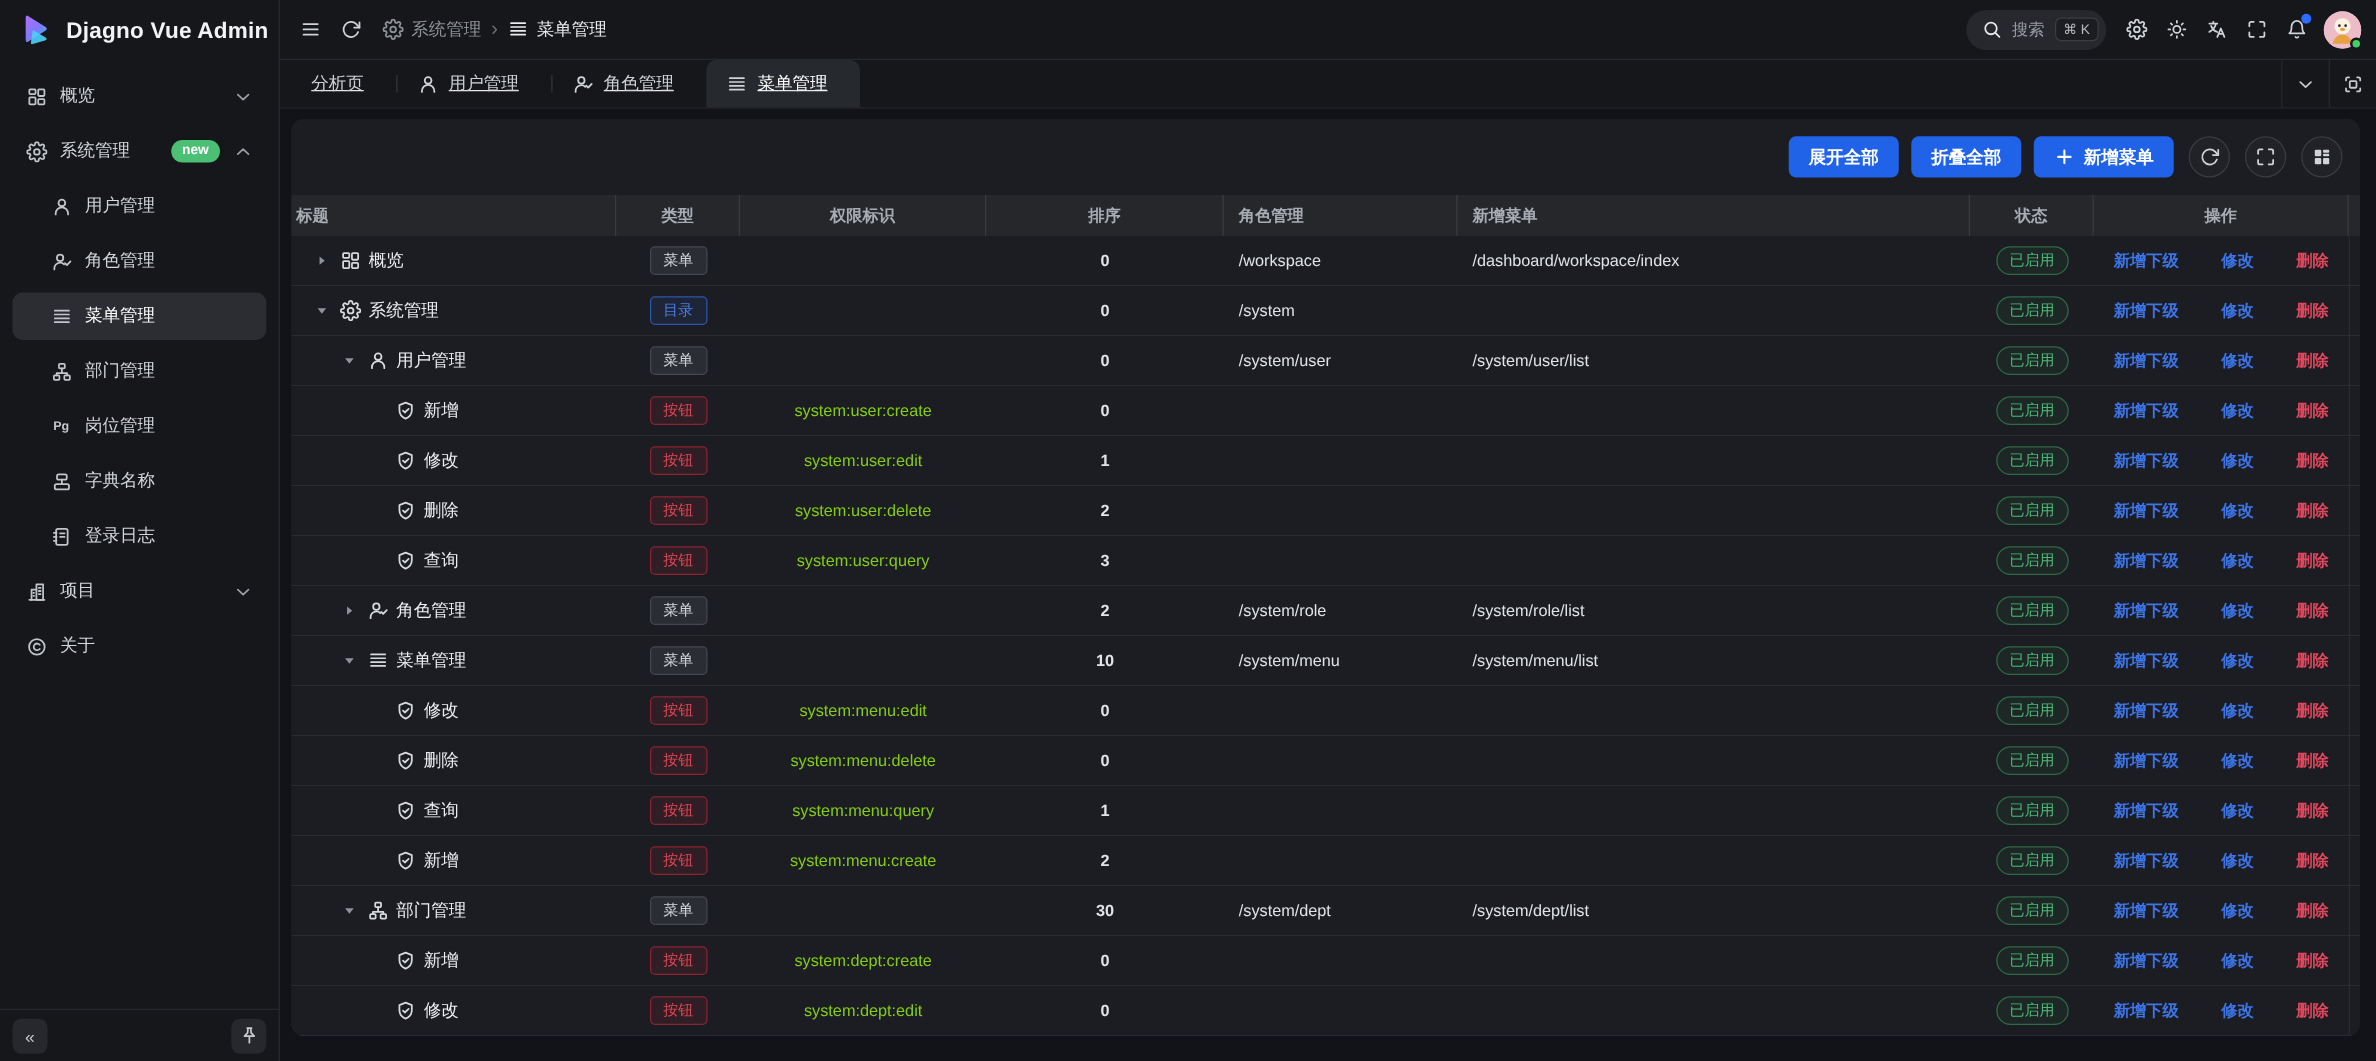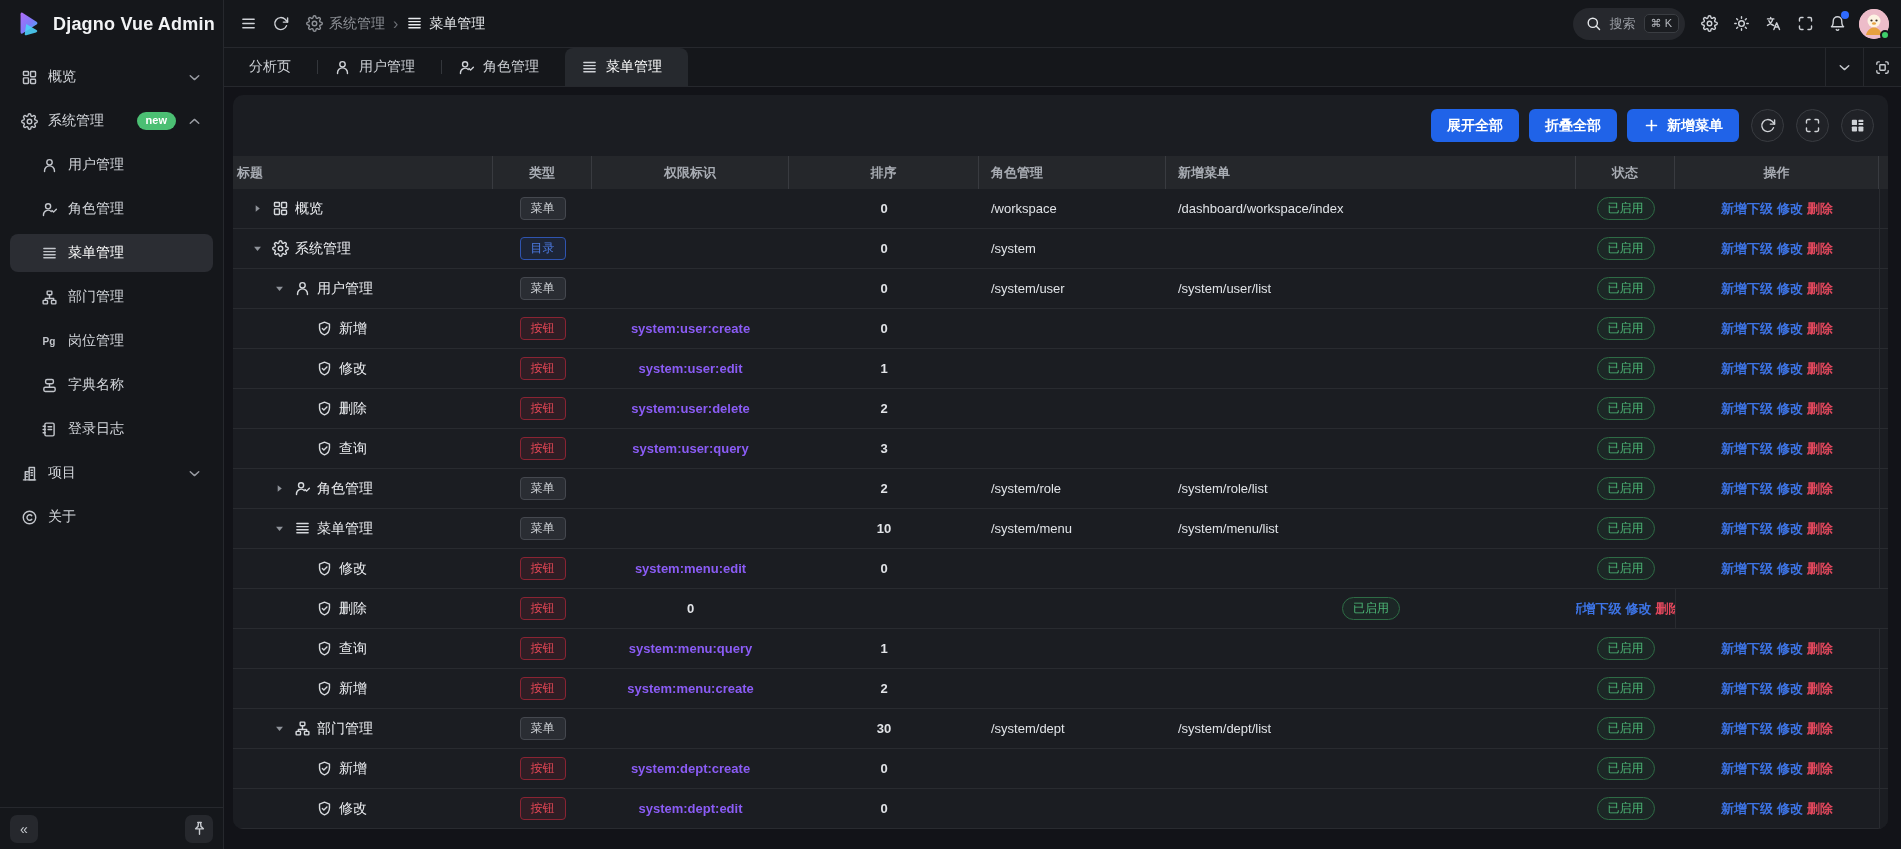--- a/index.html
+++ b/index.html
@@ -39,21 +39,21 @@
   .search-pill { height:32px; display:flex; align-items:center; gap:8px; background:#26282d; border-radius:999px; padding:0 6px 0 12px; margin-right:8px; cursor:pointer; }
   .search-pill .ph { color:#9b9ea5; font-size:13px; }
   .kbd { background:#1b1d21; border:1px solid #3a3d42; color:#b6b9bf; font-size:11px; border-radius:5px; padding:2px 6px; }
   .avatar-wrap { position:relative; width:30px; height:30px; margin-left:6px; cursor:pointer; }
   .avatar { width:30px; height:30px; border-radius:50%; background:radial-gradient(circle at 35% 30%, #f5d3da, #e8aebd); overflow:hidden; display:flex; align-items:center; justify-content:center; }
   .dot-green { position:absolute; right:-1px; bottom:-1px; width:10px; height:10px; border-radius:50%; background:#3ecf6a; border:2px solid #15171b; }
   .bell-wrap { position:relative; }
   .dot-blue { position:absolute; top:3px; right:4px; width:8px; height:8px; border-radius:50%; background:#2f6bff; }
 
   
-  .tabbar { height:39px; background:#15171b; border-bottom:1px solid #26282d; display:flex; align-items:stretch; padding-left:9px; }
+  .tabbar { height:39px; background:#15171b; border-bottom:1px solid #26282d; display:flex; align-items:stretch; padding-left:9px;text-decoration:underline; }
   .tabs { display:flex; align-items:stretch; flex:1; min-width:0; }
   .tab { display:flex; align-items:center; gap:8px; padding:0 16px; color:#cfd2d7; font-size:14px; cursor:pointer; white-space:nowrap; position:relative; }
   .tab .t-ic { color:#cfd2d7; }
   .tab.active { background:#26292e; color:#ffffff; border-radius:8px 8px 0 0; }
   .tab .t-close { color:#9b9ea5; font-size:12px; margin-left:2px; }
   .tab-sep { width:1px; height:14px; background:#33363b; align-self:center; }
   .tab-controls { display:flex; align-items:stretch; }
   .tab-ctl { width:38px; display:flex; align-items:center; justify-content:center; border-left:1px solid #26282d; color:#c6c9ce; cursor:pointer; background:transparent; border-top:none; border-bottom:none; border-right:none; }
 
   
@@ -77,24 +77,24 @@
   .title-c { gap:6px; color:#eceef1; font-size:14px; padding-left:16px; }
   .caret { width:16px; min-width:16px; color:#8f939a; cursor:pointer; }
   .caret.hidden { visibility:hidden; }
   .row-ic { width:17px; min-width:17px; color:#d6d9dd; margin-left:1px; }
   .row-title { font-weight:500; }
   .tag { font-size:12px; padding:3px 10px; border-radius:4px; line-height:1.25; border:1px solid transparent; }
   .tag--menu { color:#d3d6da; background:#2a2d33; border-color:#45484f; }
   .tag--dir { color:#4d7ce6; background:rgba(45,90,200,0.13); border-color:#2f54b0; }
   .tag--btn { color:#e14654; background:rgba(200,45,65,0.12); border-color:#8a2433; }
   .sort { font-weight:600; color:#e2e4e8; }
-  .perm { color:#8b5cf6; font-weight:700; }
+  .perm { color:#84cc16; font-weight:400; }
   .route,.comp { color:#e0e3e7; font-weight:500; }
   .status-tag { font-size:12px; color:#4db977; background:rgba(46,160,90,0.08); border:1px solid #2e6b45; padding:2px 10px; border-radius:999px; }
-  .actions { justify-content:center; gap:4px; }
+  .actions { justify-content:center; gap:34px; }
   .actions a { color:#3d74e6; font-size:13px; font-weight:600; cursor:pointer; text-decoration:none; white-space:nowrap; }
   .actions a.danger { color:#e0475c; }
 </style>
 </head>
 <body>
 
 <div class="app">
 
   <aside class="sidebar">
     <div class="logo-row">
@@ -788,20 +788,21 @@
                     <svg width="17" height="17" viewBox="0 0 24 24" fill="none" stroke="currentColor" stroke-width="2" stroke-linecap="round" stroke-linejoin="round">
                       <path d="M12 3l7 2.8v5.4c0 4.8-3.3 8.2-7 9.8-3.7-1.6-7-5-7-9.8V5.8z"></path>
                       <path d="M9 12l2.1 2.1L15.4 10"></path>
                     </svg>
                   </span>
       <span class="row-title">删除</span>
     </div>
     <div class="c center">
                   <span class="tag tag--btn">按钮</span>
                 </div>
+    <div class="c center perm">system:menu:delete</div>
     <div class="c center sort">0</div>
     <div class="c route"></div>
     <div class="c comp"></div>
     <div class="c center">
                   <span class="status-tag">已启用</span>
                 </div>
     <div class="c actions">
       <a>新增下级</a>
       <a>修改</a>
       <a class="danger">删除</a>

